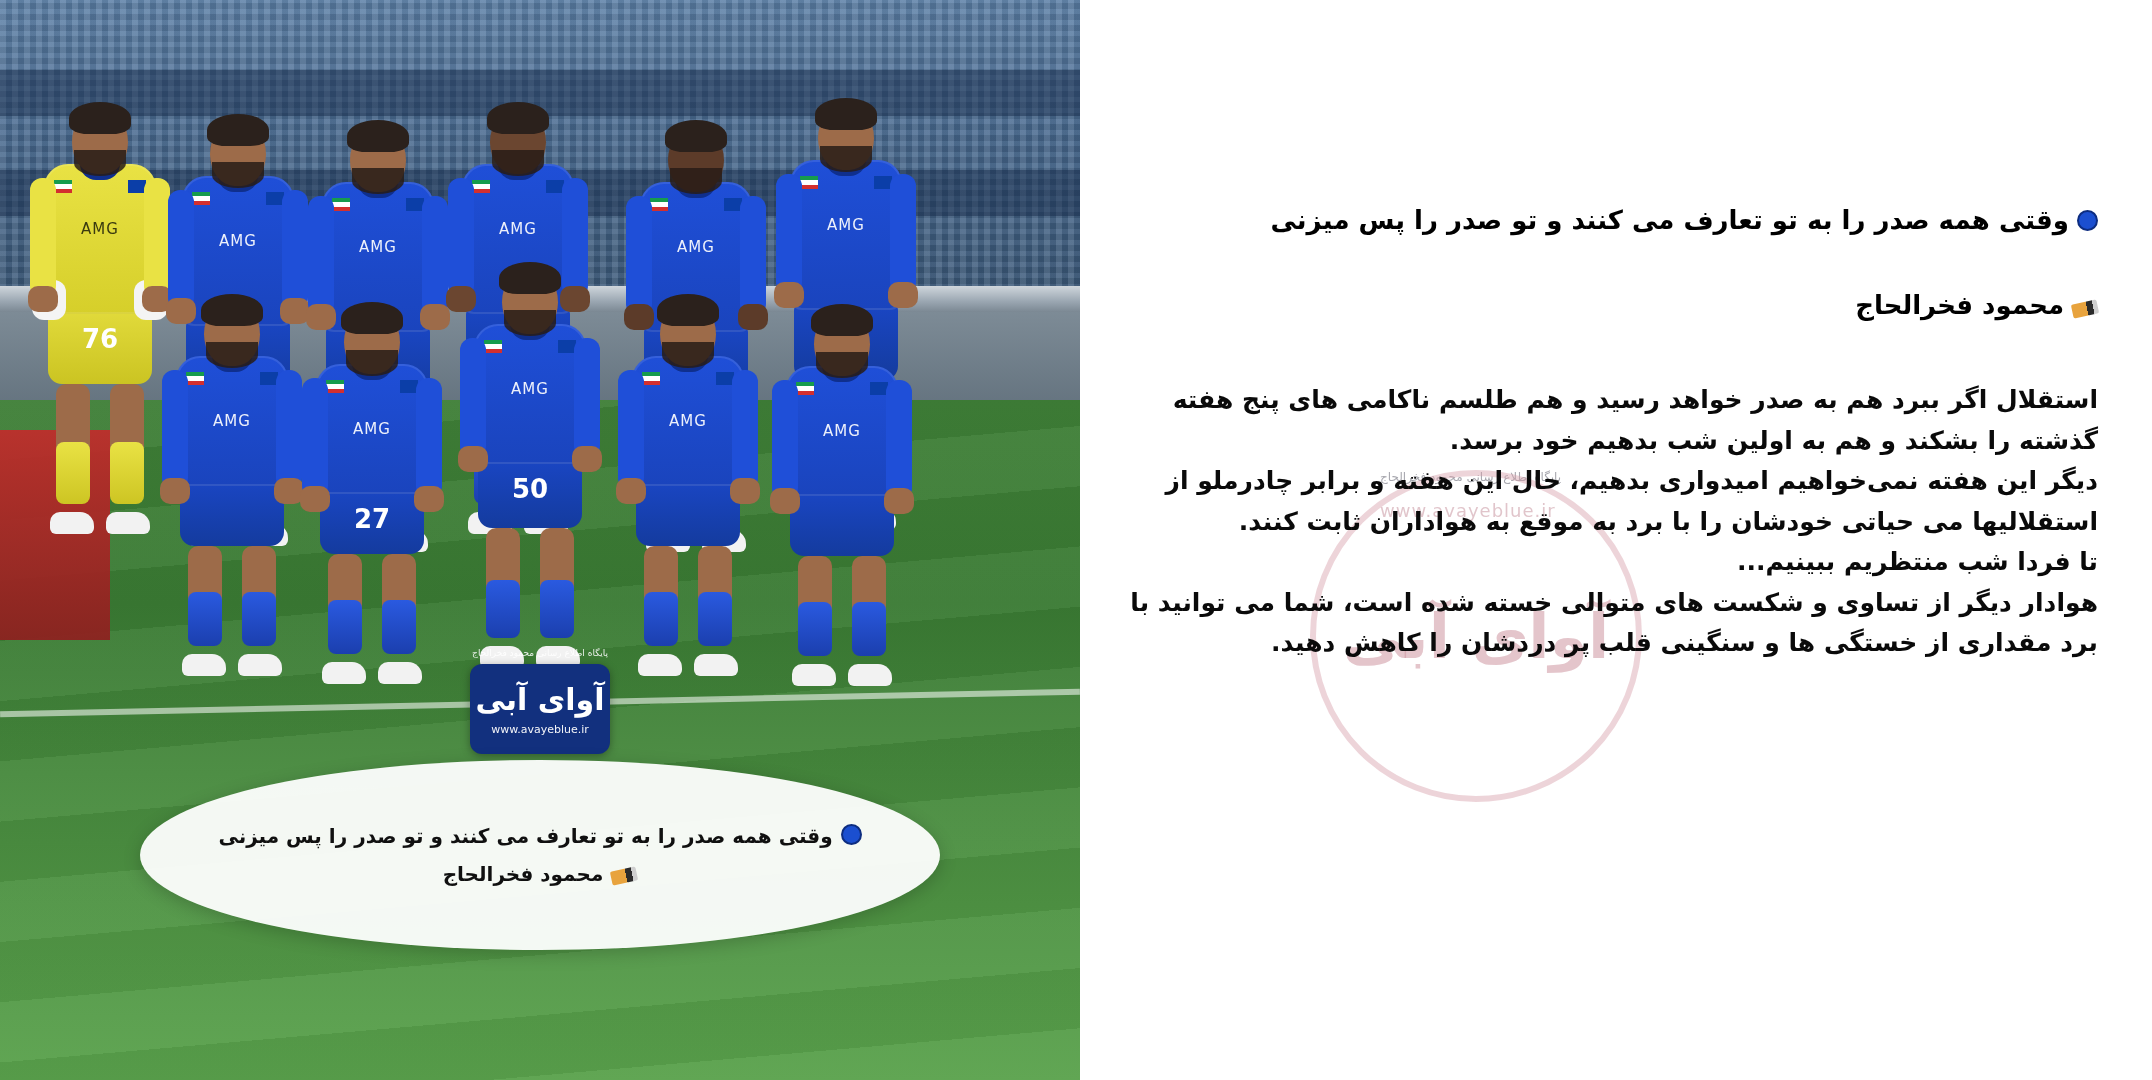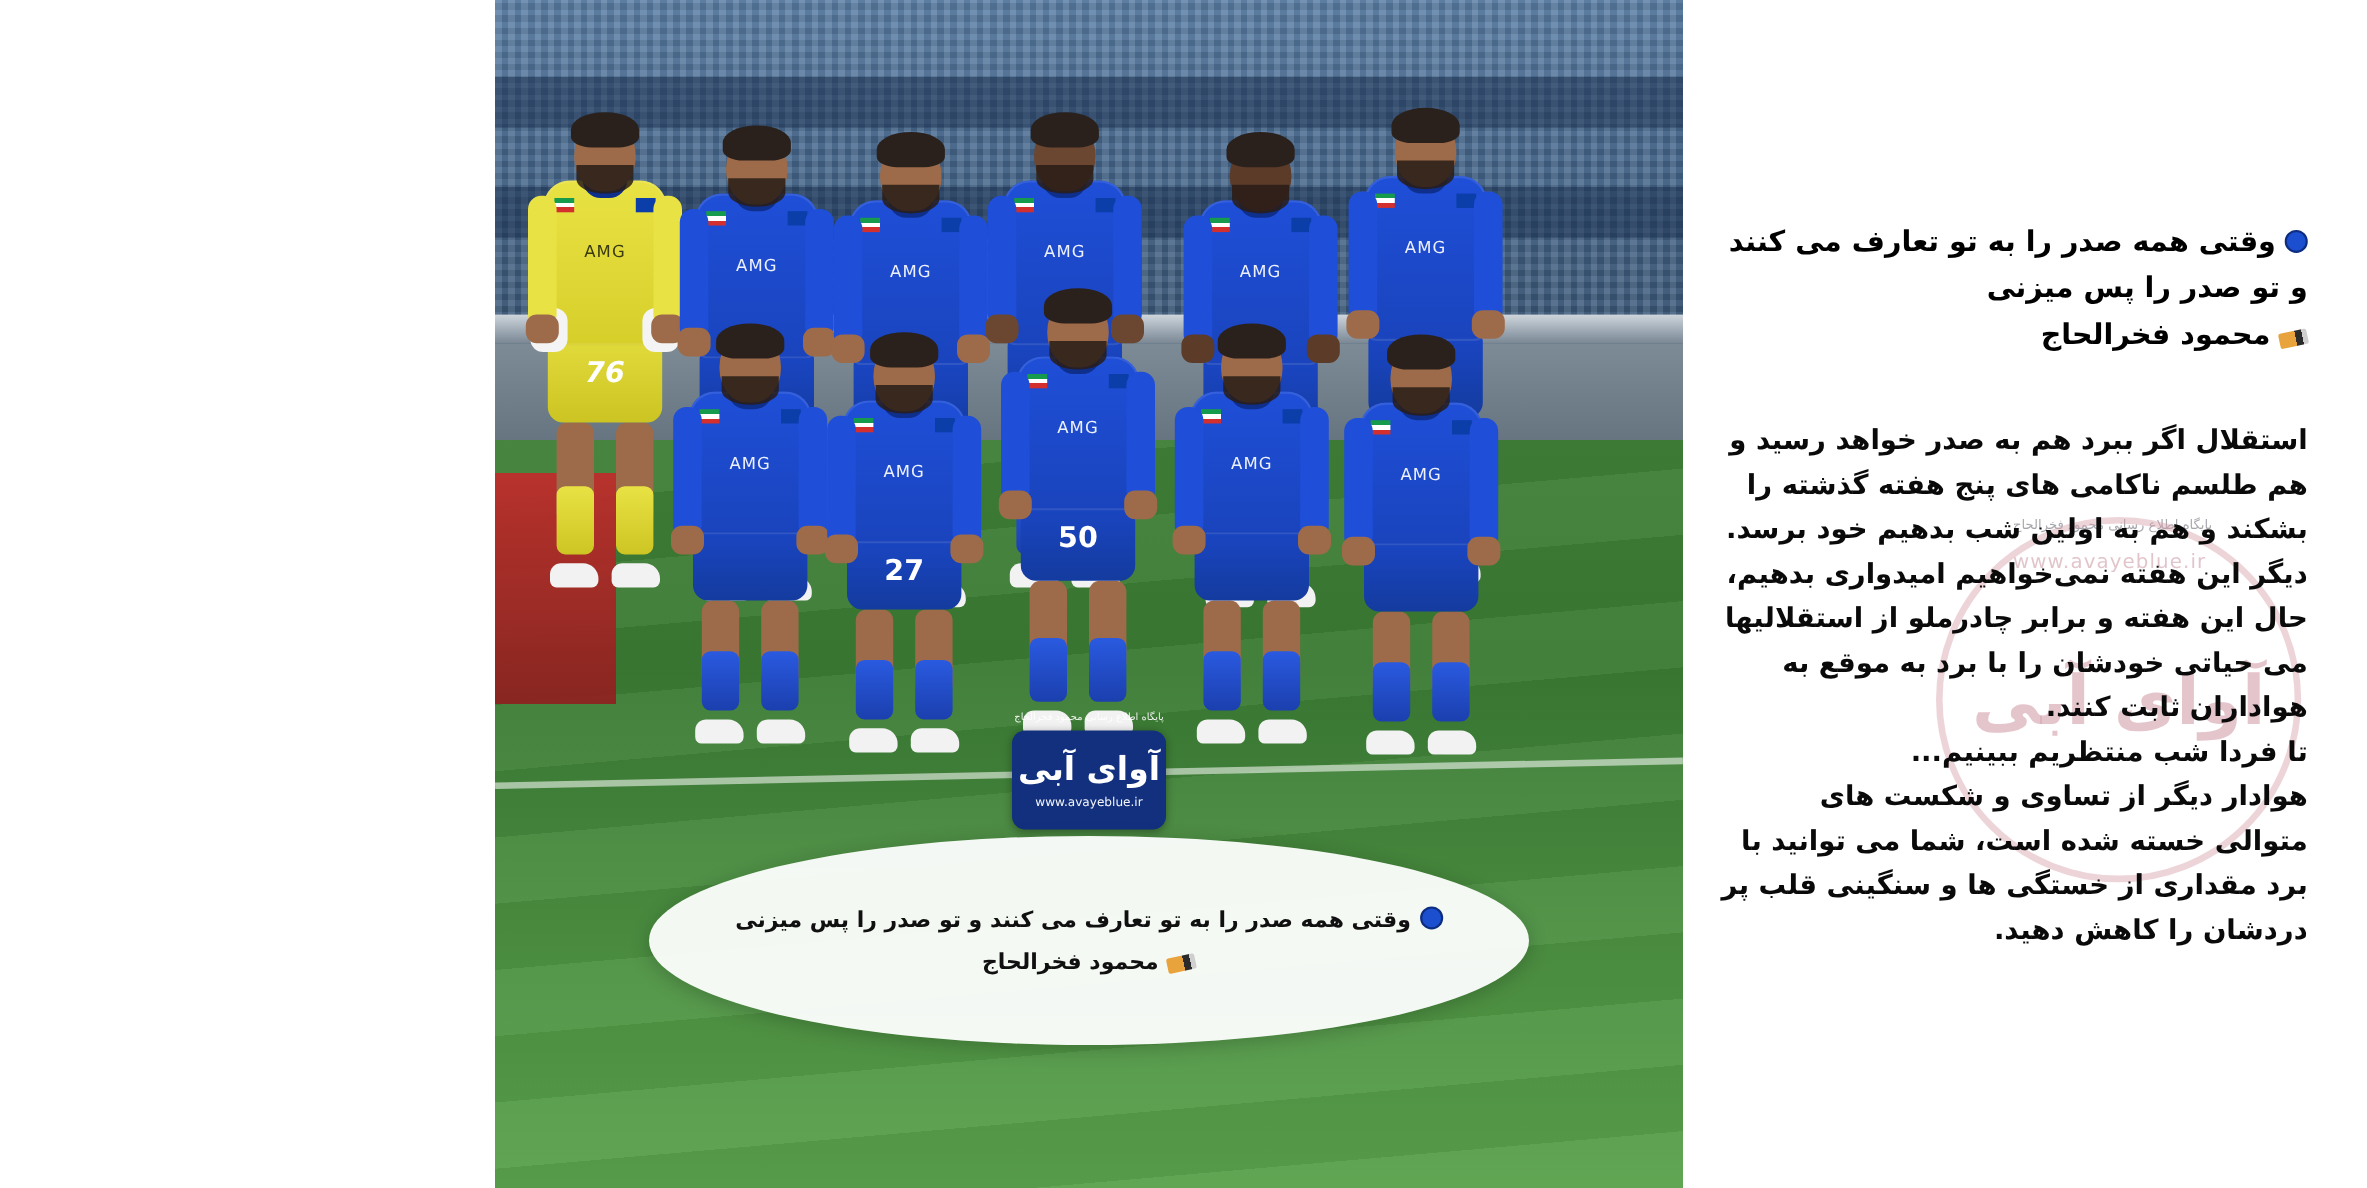--- a/index.html
+++ b/index.html
@@ -8,21 +8,21 @@
     background: #ffffff;
   }
   body {
     width: 2152px;
     height: 1080px;
     font-family: "DejaVu Sans", "Liberation Sans", sans-serif;
     overflow: hidden;
   }
   .page {
     position: relative;
-    width: 1702px;
+    width: 2152px;
     height: 1080px;
     display: flex;
     flex-direction: row-reverse;
     background: #ffffff;
   }
 
   
   .photo-panel {
     position: relative;
     width: 1080px;
@@ -190,21 +190,21 @@
   .sock.r { right: 6px; }
   .boot {
     position: absolute; bottom: 0;
     width: 44px; height: 22px;
     background: #f2f2f2;
     border-radius: 10px 14px 6px 6px;
   }
   .boot.l { left: 0; }
   .boot.r { right: 0; }
   .gk .torso { background: linear-gradient(180deg, #e9e244 0%, #d6cf2a 100%); }
-  .gk .shorts { background: linear-gradient(180deg, #e2db3c 0%, #cbc422 100%); font-style: italic; }
+  .gk .shorts { background: linear-gradient(180deg, #e2db3c 0%, #cbc422 100%); }
   .gk .sock { background: linear-gradient(180deg, #e9e244 0%, #cdc523 100%); }
   .gk .torso .sponsor { color: #3a3a10; }
   .gk .glove {
     position: absolute; bottom: -6px;
     width: 34px; height: 40px;
     background: #f4f4f4;
     border-radius: 12px;
   }
   .gk .glove.l { left: -12px; }
   .gk .glove.r { right: -12px; }

